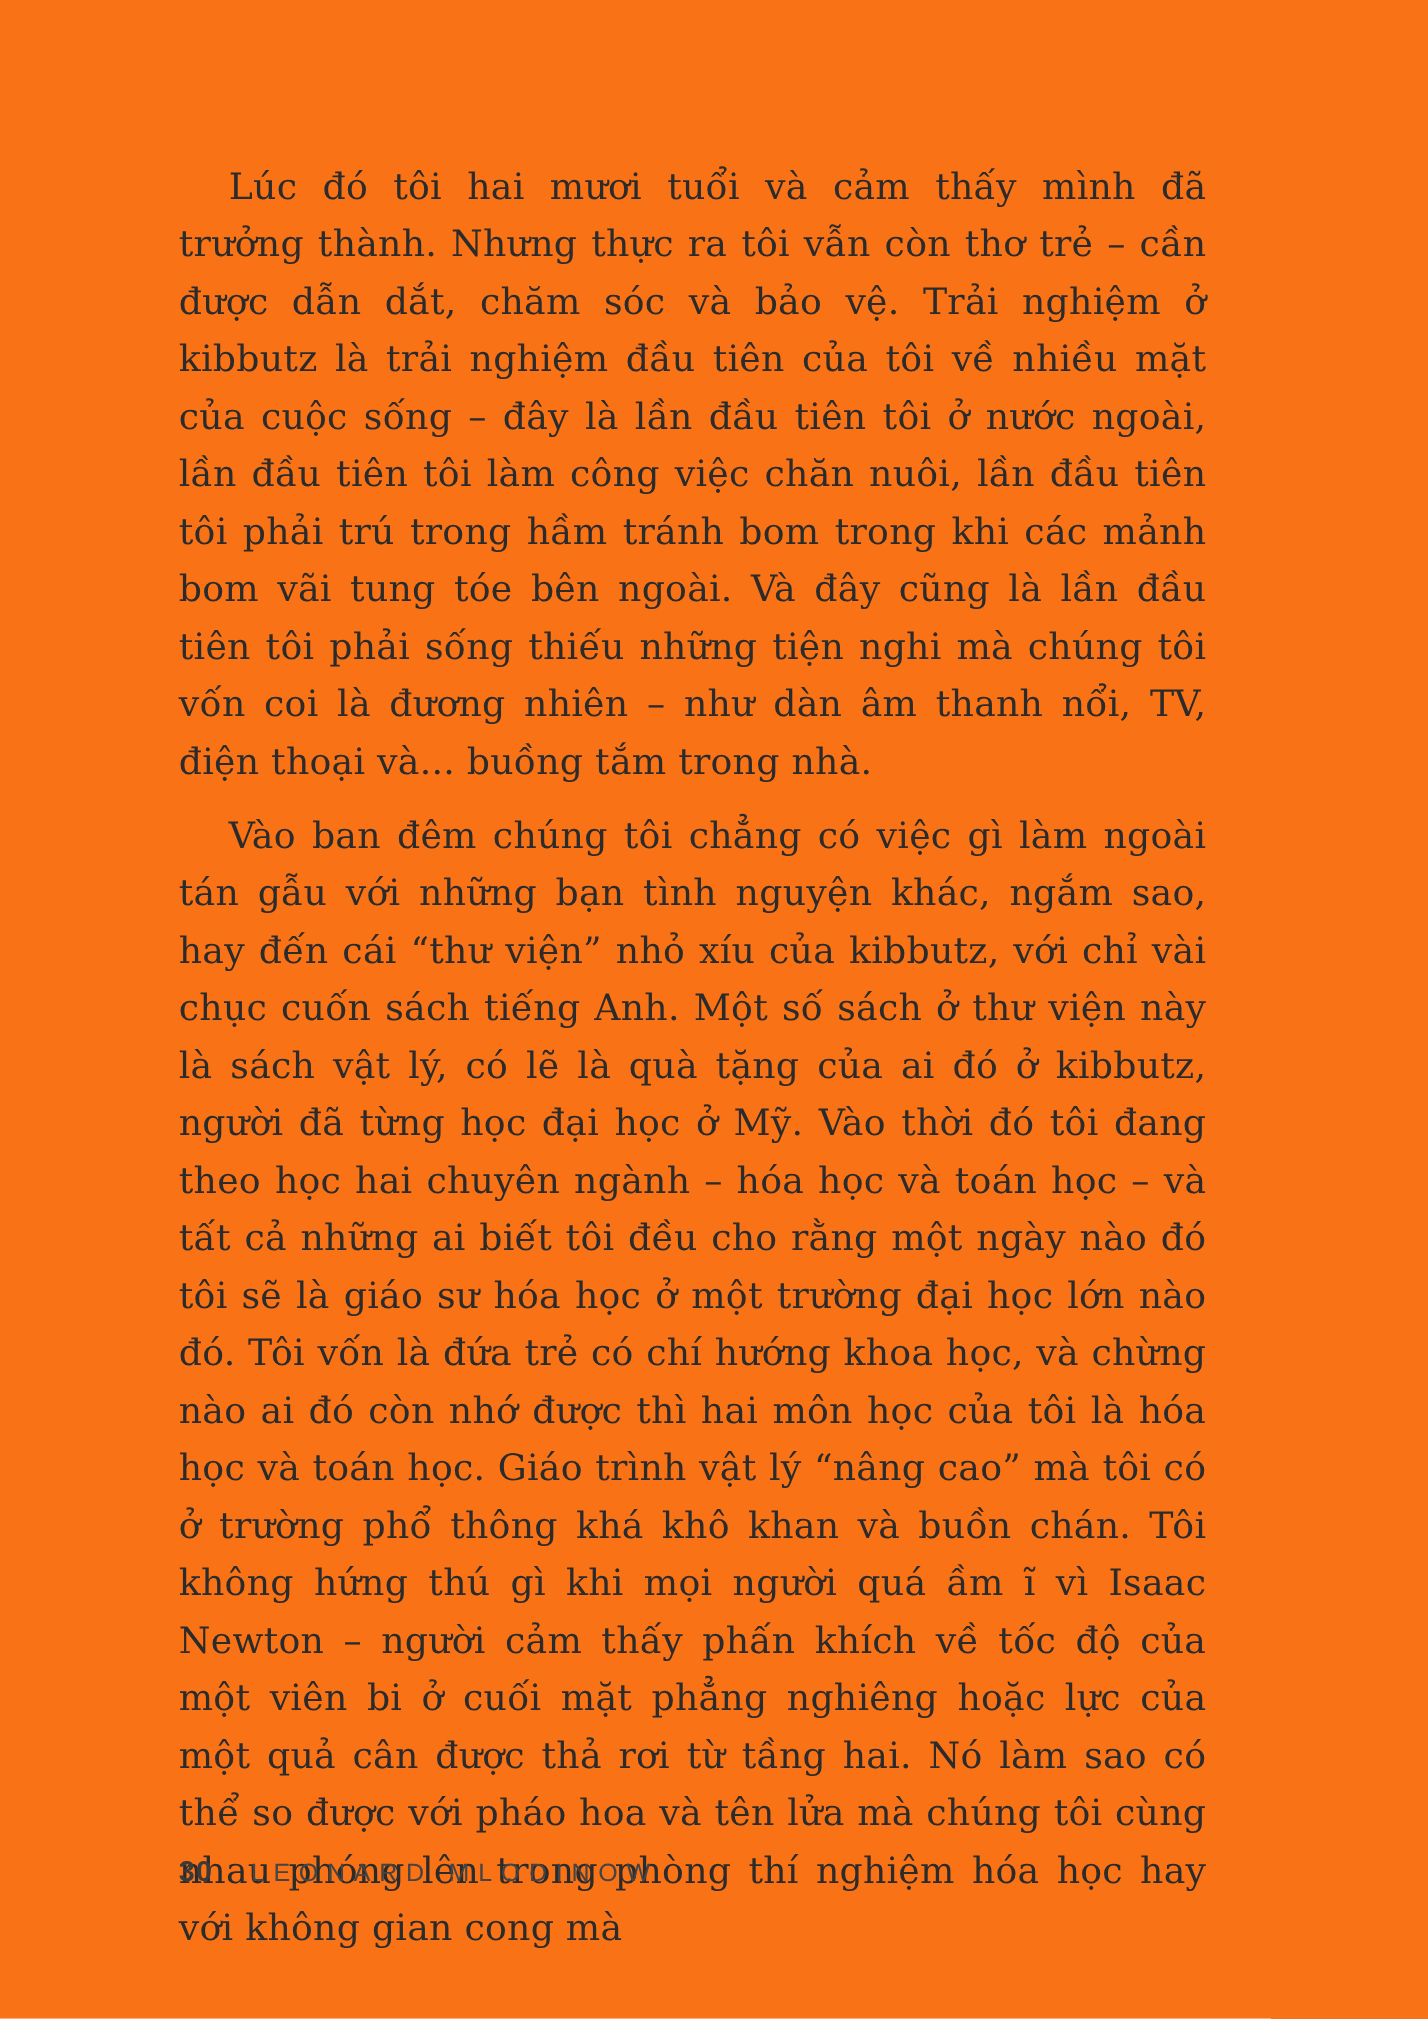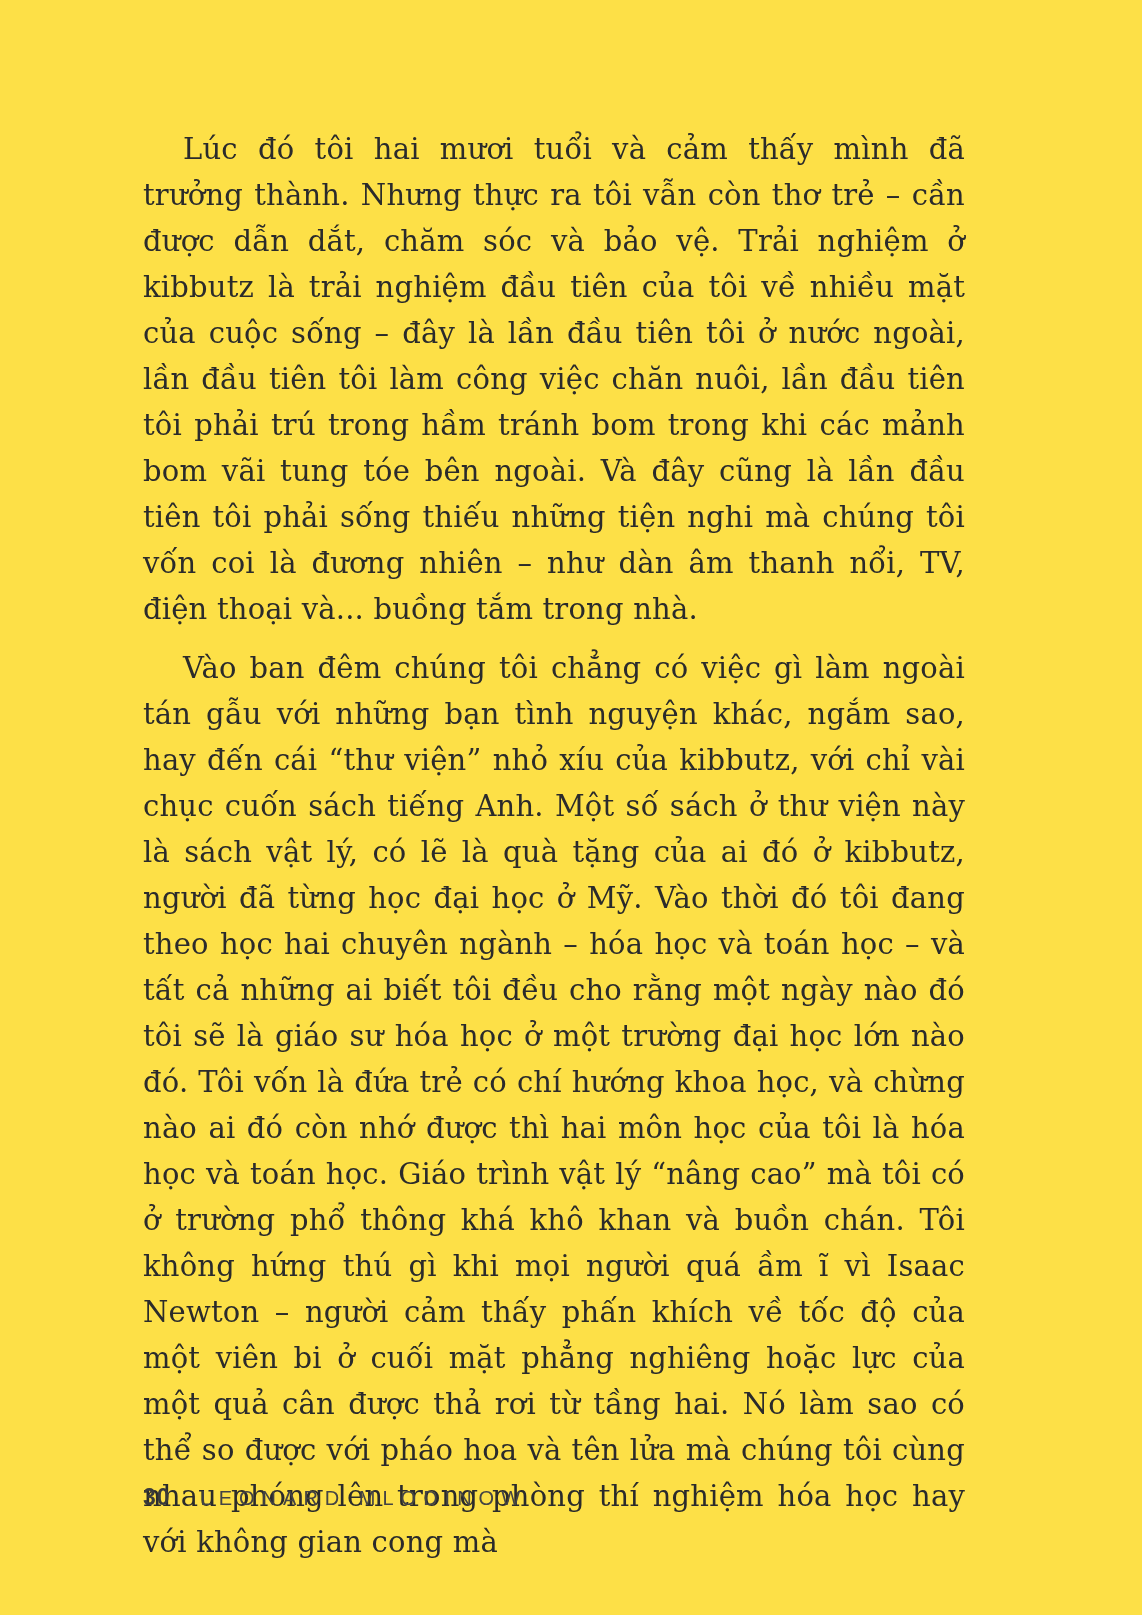--- a/index.html
+++ b/index.html
@@ -4,21 +4,21 @@
 <style>
   html, body {
     margin: 0;
     padding: 0;
     background: #ffffff;
   }
   .book-page {
     position: relative;
     width: 1142px;
     height: 1615px;
-    background: #fde047;
+    background: #f97316;
     overflow: hidden;
     font-family: "DejaVu Serif", "Liberation Serif", serif;
     color: #2b2b2b;
   }
   .page-text {
     position: absolute;
     left: 143px;
     top: 126px;
     width: 822px;
     font-size: 29px;

